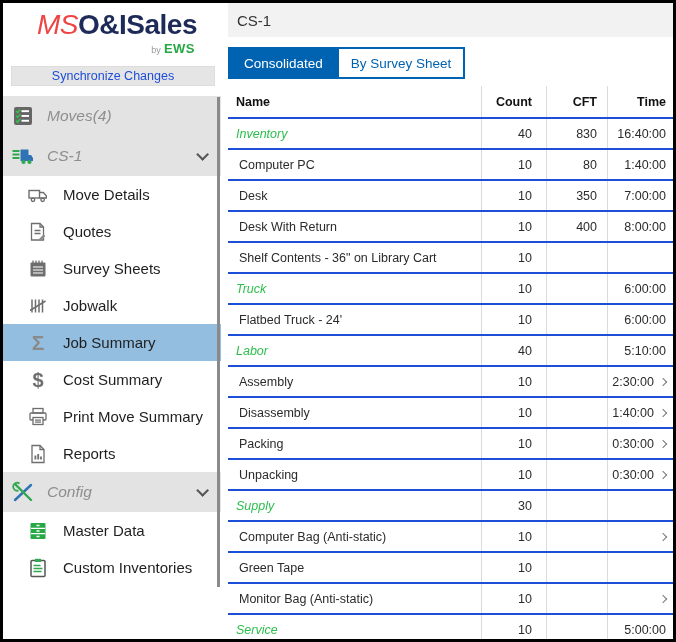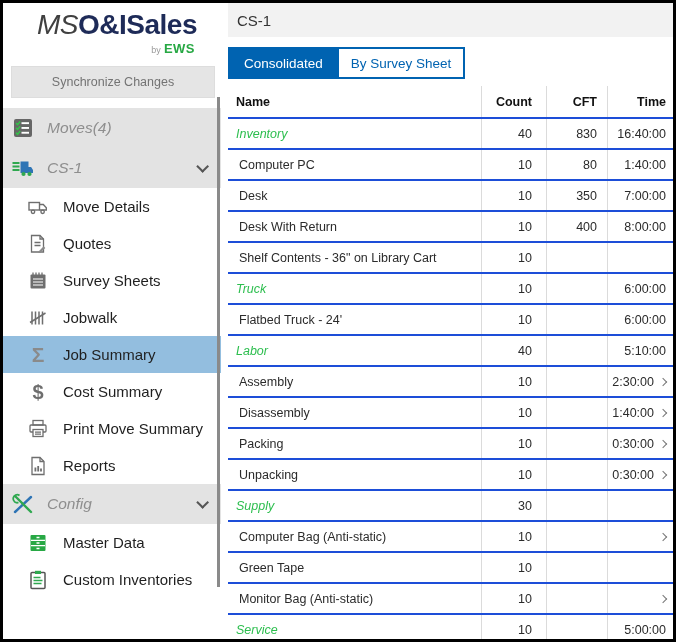--- a/index.html
+++ b/index.html
@@ -17,30 +17,30 @@
 
   
   .sidebar {
     width:218px; flex-shrink:0;
     position:relative;
     padding-top:8px;
     background:#fff;
   }
   .logo { text-align:center; padding-left:10px; line-height:1; }
   .logo-line1 { font-size:28px; letter-spacing:-0.5px; white-space:nowrap; }
-  .logo-ms { font-style:italic; color:#404040; font-weight:500; }
+  .logo-ms { font-style:italic; color:#ef4444; font-weight:500; }
   .logo-main { font-weight:bold; color:#1E2B58; }
   .logo-line2 { text-align:right; padding-right:26px; margin-top:1px; }
   .logo-by { font-size:9px; color:#9A9A9A; margin-right:3px; }
   .logo-brand { font-size:13px; font-weight:bold; color:#27A844; letter-spacing:0.5px; }
 
   .sync-btn {
     display:block; margin:10px 6px 8px 8px; width:calc(100% - 14px);
-    height:32px; background:#E5E5E5; border:1px solid #DDDDDD;
-    font-family:inherit; font-size:12.5px; color:#737373; cursor:pointer;
+    height:20px; background:#E5E5E5; border:1px solid #DDDDDD;
+    font-family:inherit; font-size:12.5px; color:#1d4ed8; cursor:pointer;
   }
 
   .nav { margin-top:10px; }
   .nav-group, .nav-item {
     display:flex; align-items:center; cursor:pointer;
   }
   .nav-group {
     height:40px; background:#E3E3E3; color:#8E8E8E;
     font-style:italic; font-size:15.5px; padding-left:8px; gap:12px;
   }

